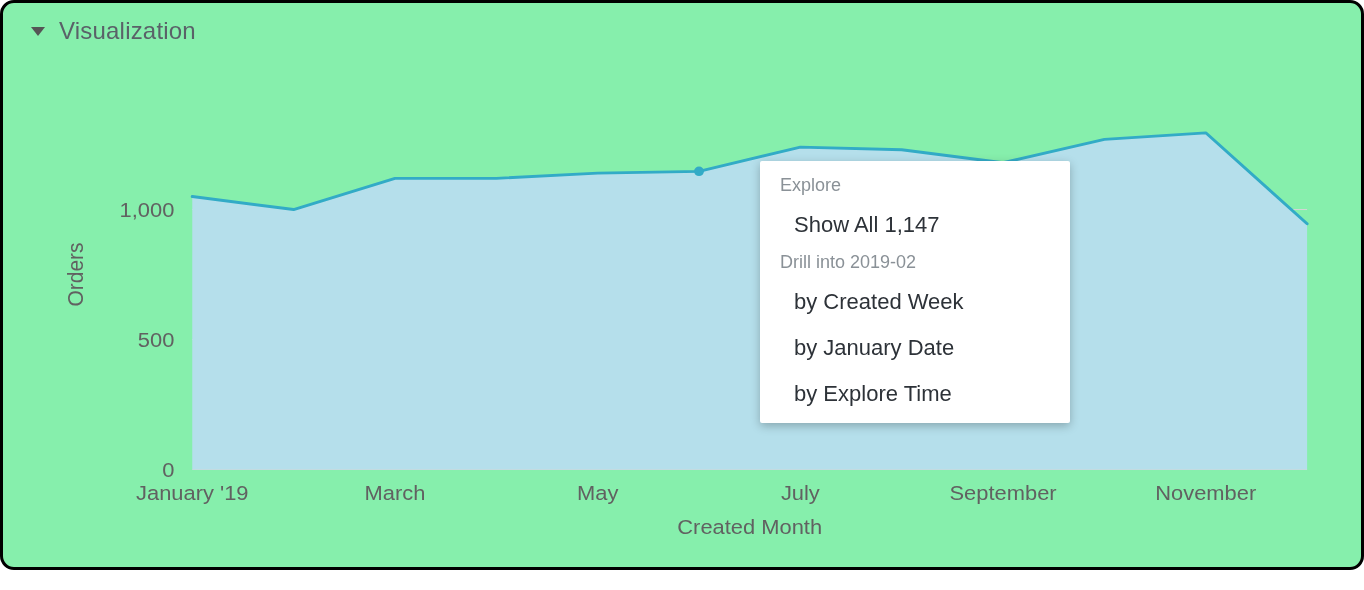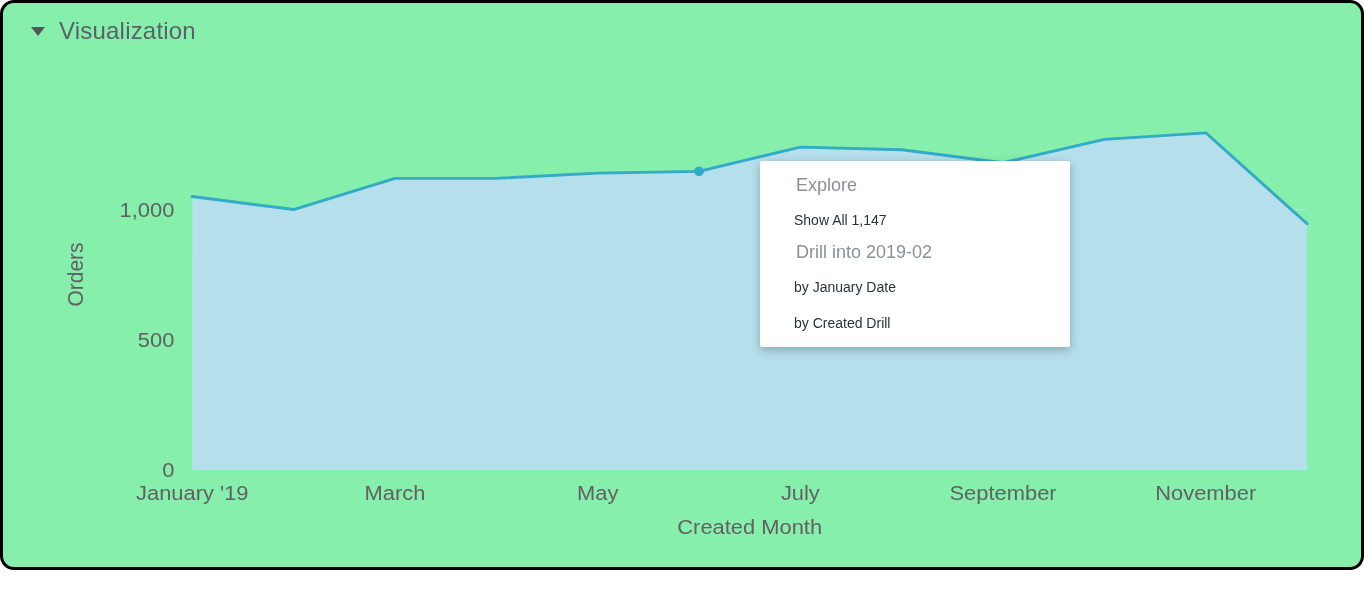--- a/index.html
+++ b/index.html
@@ -24,23 +24,23 @@
   .line { stroke: #32abc6; fill: none; stroke-width: 3; stroke-linejoin: round; stroke-linecap: round; }
   .axis-tick { fill: #616161; font-size: 22px; }
   .y-title { fill: #616161; font-size: 22px; }
   .x-title { fill: #616161; font-size: 22px; }
   .marker { fill: #32abc6; }
   .popover {
     position: absolute; background: #fff; border-radius: 2px;
     box-shadow: 0 3px 10px rgba(0,0,0,.25); padding: 10px 0 6px 0;
     width: 310px;
   }
-  .pop-sect { padding: 4px 20px 6px 20px; color: #8a9197; font-size: 18px; margin-left: 16px; }
+  .pop-sect { padding: 4px 20px 6px 20px; color: #8a9197; font-size: 18px; }
   .pop-item {
-    padding: 10px 2px 10px 34px; color: #2d3238; font-size: 14px; cursor: pointer;
+    padding: 10px 2px 10px 34px; color: #2d3238; font-size: 22px; cursor: pointer;
   }
 </style>
 </head>
 <body>
 
 <div class="frame">
   <div class="header">
     <div class="caret"></div>
     <div class="header-title">Visualization</div>
   </div>
@@ -63,17 +63,18 @@
         <text x="974.5454545454546" y="472" text-anchor="middle" class="axis-tick">September</text>
         <text x="1178.181818181818" y="472" text-anchor="middle" class="axis-tick">November</text>
         <text x="720" y="508" text-anchor="middle" class="x-title">Created Month</text>
         <text x="0" y="0" text-anchor="middle" class="y-title" transform="translate(50,235) rotate(-90)">Orders</text>
       </svg>
 
     <div class="popover" id="popover" style="left: 727px; top: 110px;">
       <div class="pop-sect">Explore</div>
       <div class="pop-item">Show All 1,147</div>
       <div class="pop-sect">Drill into 2019-02</div>
+      <div class="pop-item">by Created Week</div>
       <div class="pop-item">by January Date</div>
-      <div class="pop-item">by Created Drill</div>
+      <div class="pop-item">by Explore Time</div>
     </div>
   </div>
 </div>
 
 </body></html>

